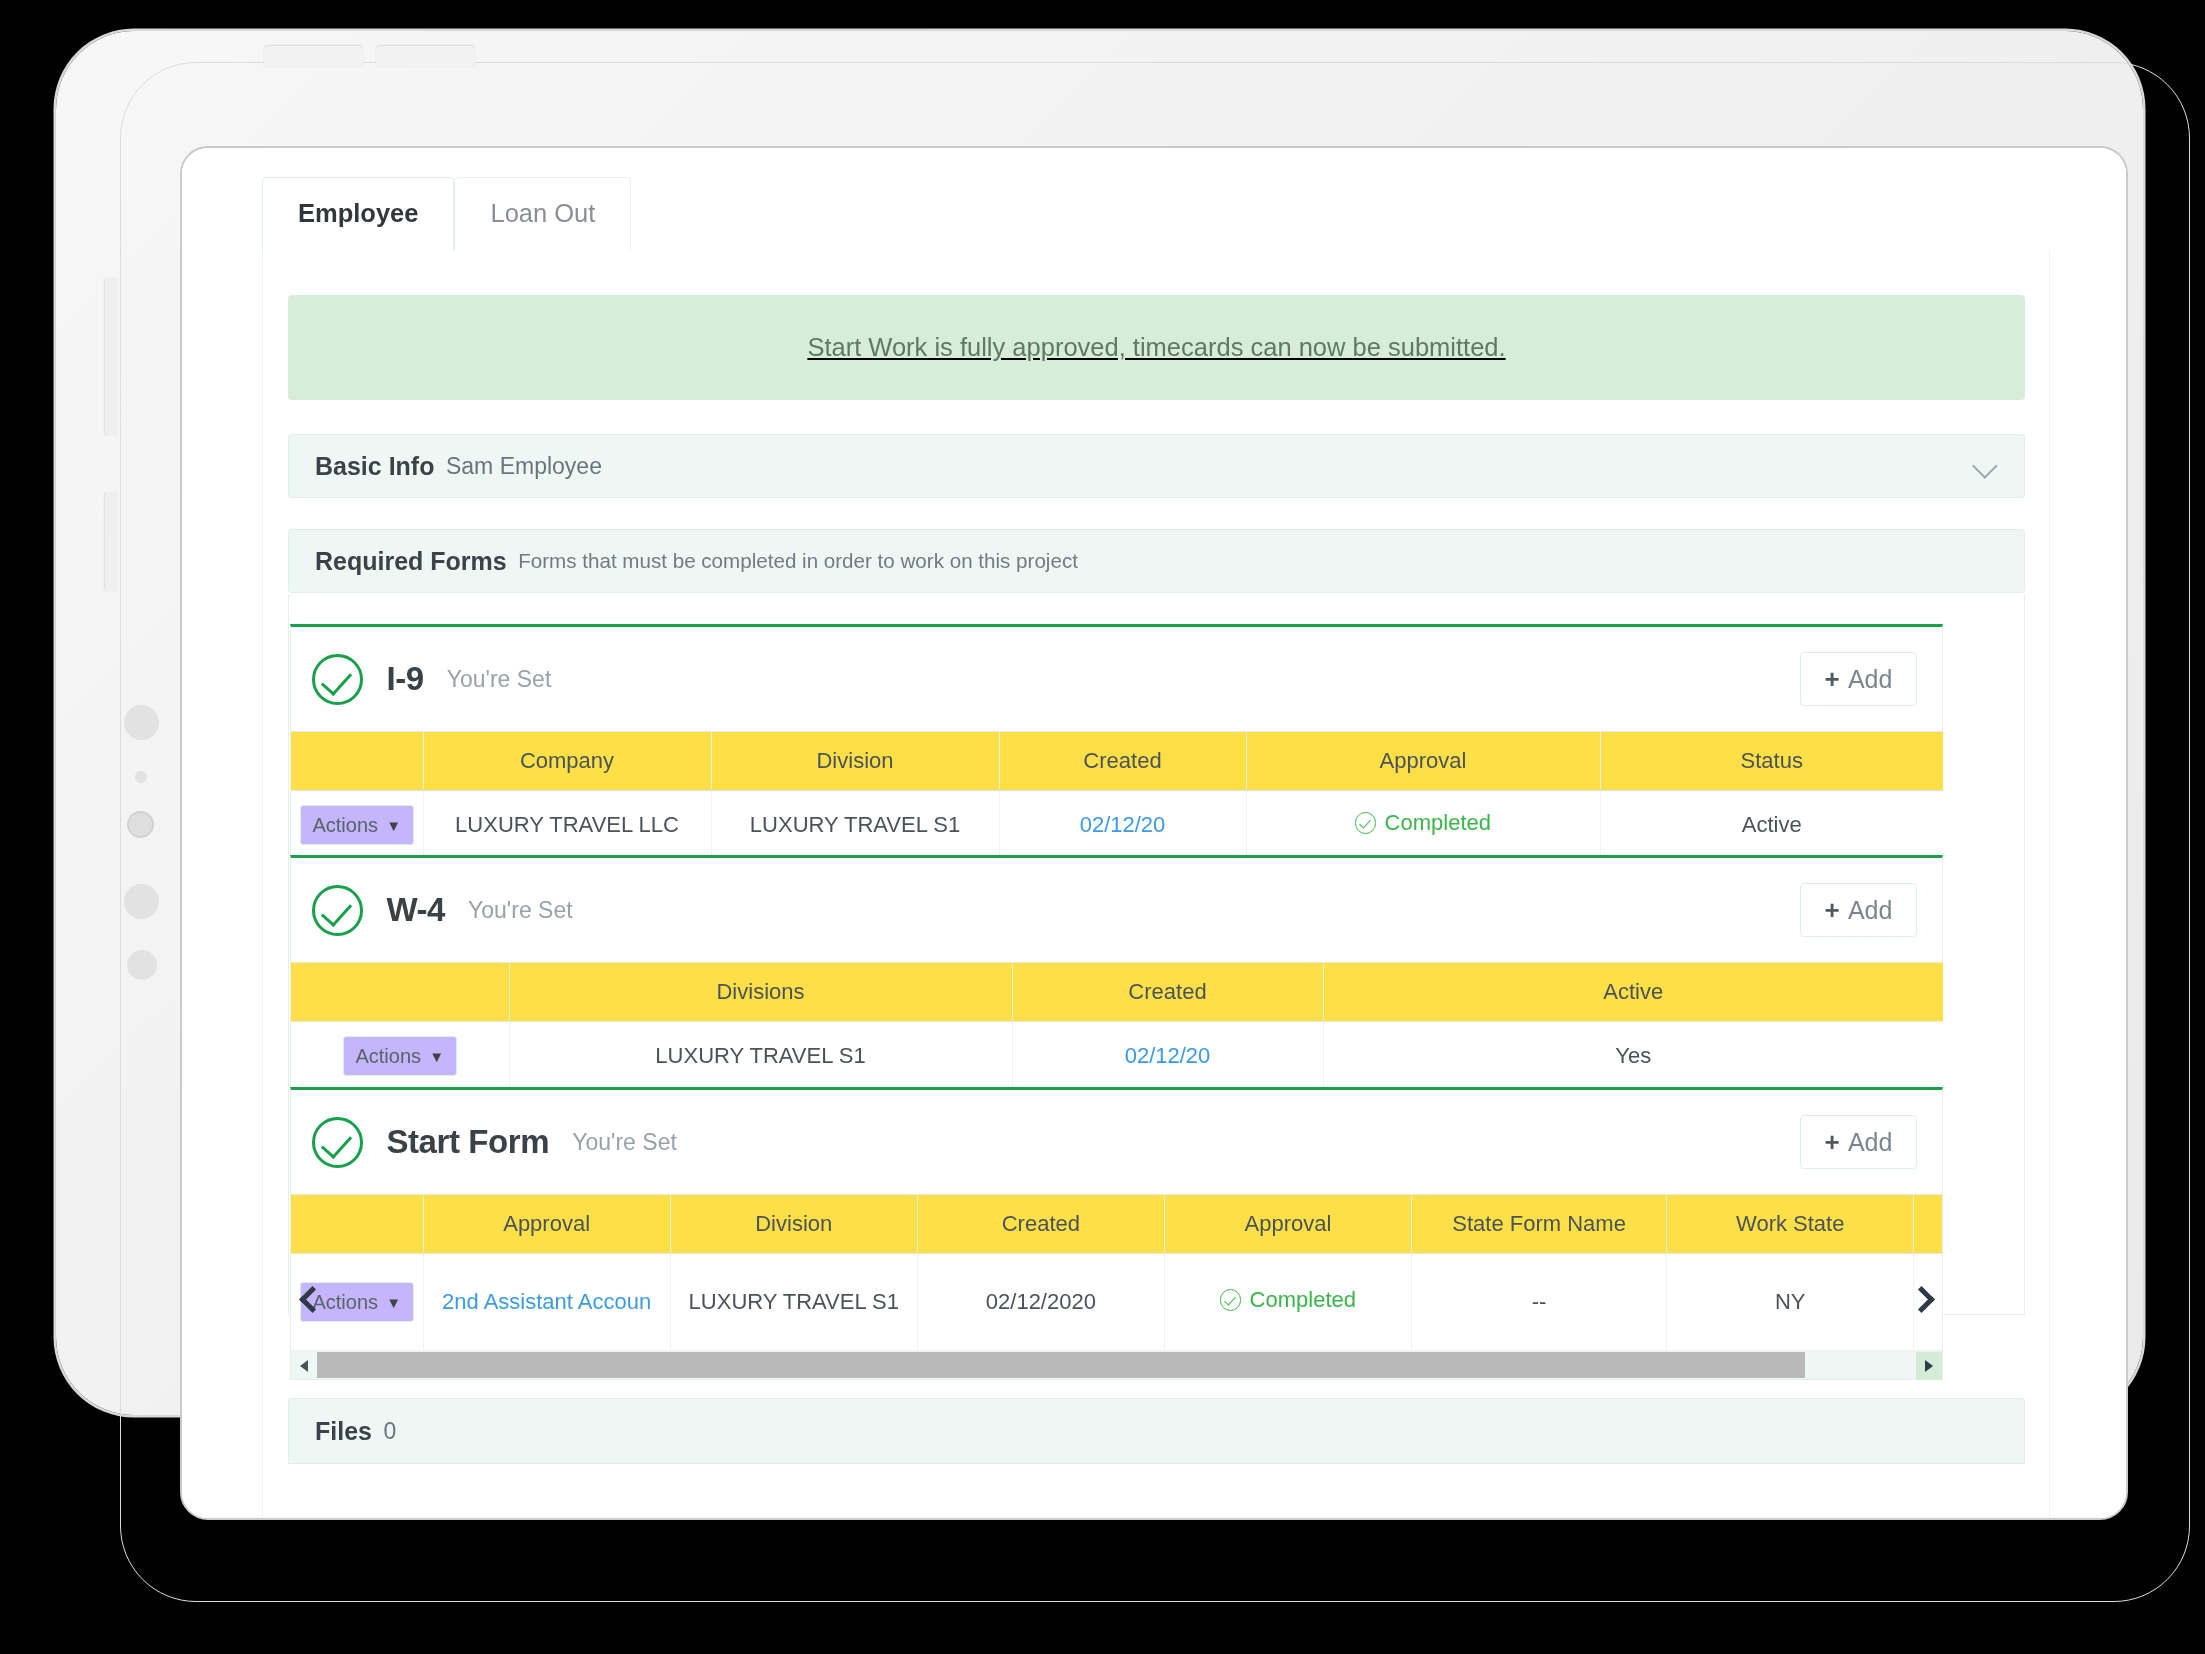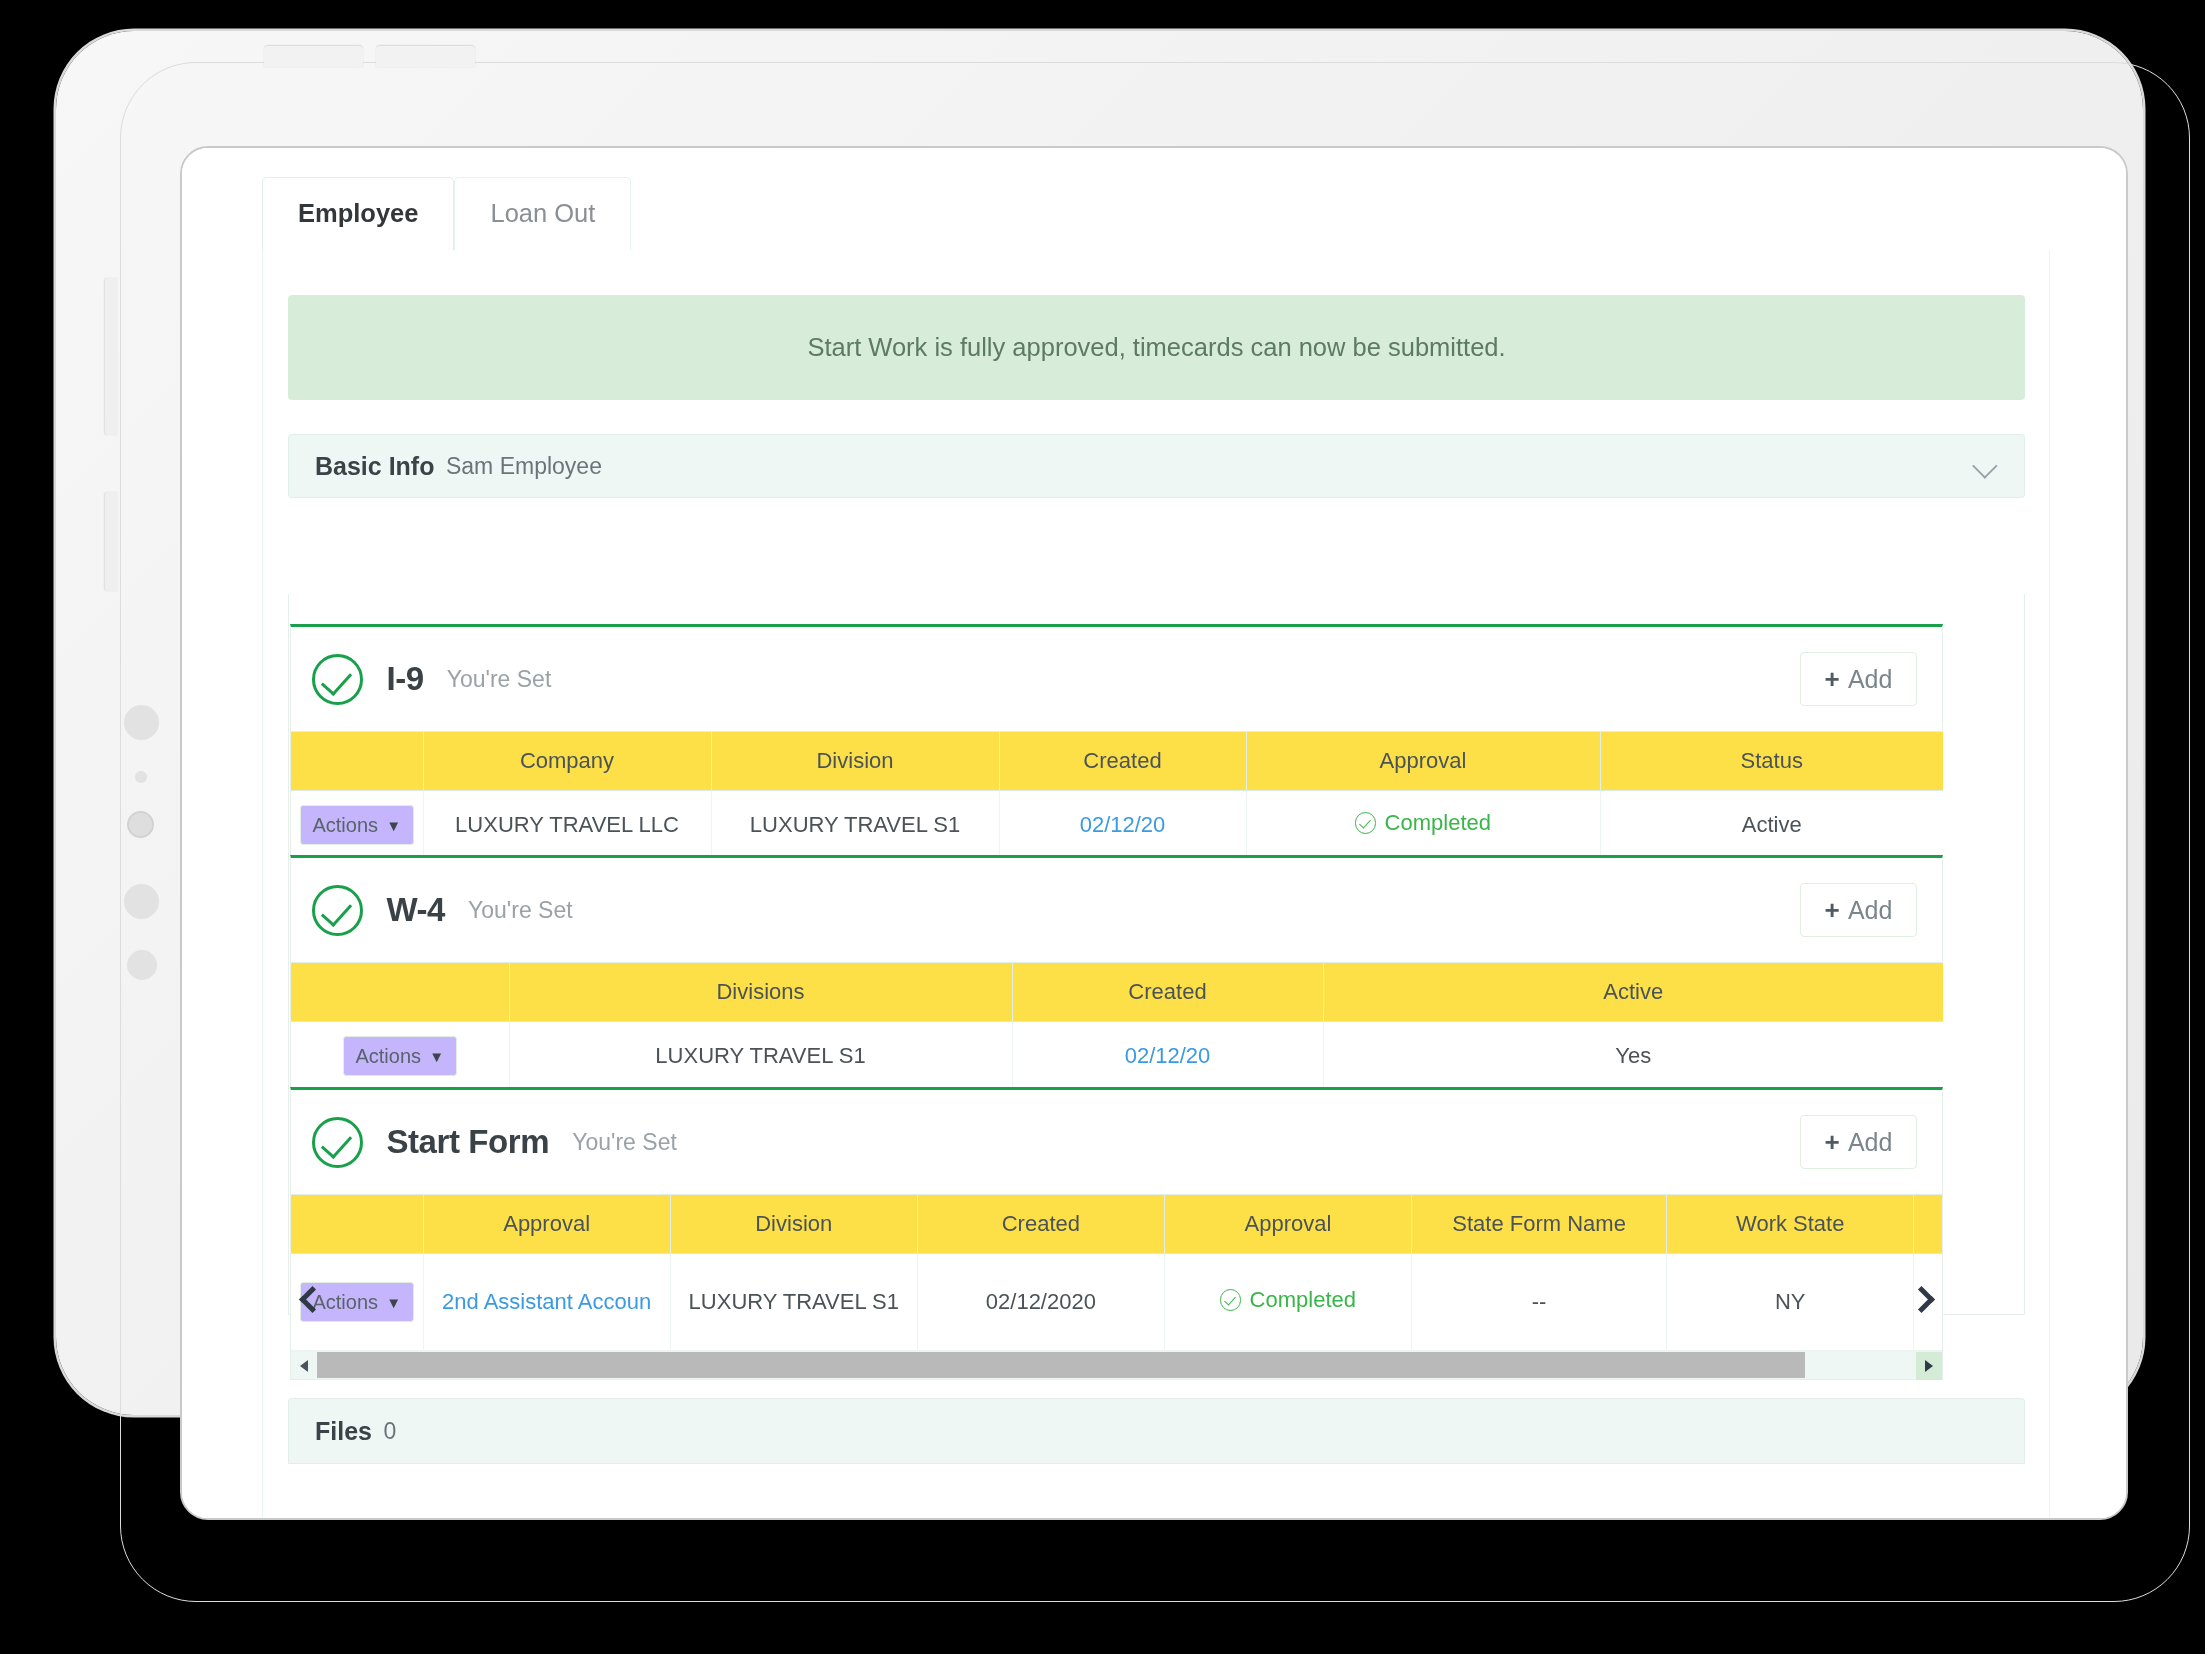--- a/index.html
+++ b/index.html
@@ -126,21 +126,21 @@
     background: #fff;
   }
 
   
   .alert {
     position: absolute;
     left: 25px; top: 45px;
     width: 1737px; height: 105px;
     background: #d8edd9;
     border-radius: 4.1px;
-    display: flex; align-items: center; justify-content: center;
+    display: flex; align-items: center; justify-content: center; text-decoration: underline;
   }
   .alert-text {
     font-size: 25.5px;
     color: #5d7a62;
   }
 
   
   .sec-header {
     position: absolute;
     left: 25px;
@@ -417,20 +417,24 @@
       <div class="alert">
         <div class="alert-text">Start Work is fully approved, timecards can now be submitted.</div>
       </div>
 
       <div class="sec-header" style="top:184px;">
         <span class="sec-title">Basic Info</span>
         <span class="sec-sub">Sam Employee</span>
         <span class="chev"></span>
       </div>
 
+      <div class="sec-header" style="top:279px;">
+        <span class="sec-title">Required Forms</span>
+        <span class="sec-sub small">Forms that must be completed in order to work on this project</span>
+      </div>
 
       <div class="forms-box" style="top:344px; height:721px;">
       </div>
 
       <div class="form-card" style="top:374px;">
         <div class="card-head">
           <div class="check-circle"></div>
           <div class="card-title">I-9</div>
           <div class="card-status">You're Set</div>
           <div class="add-btn">

